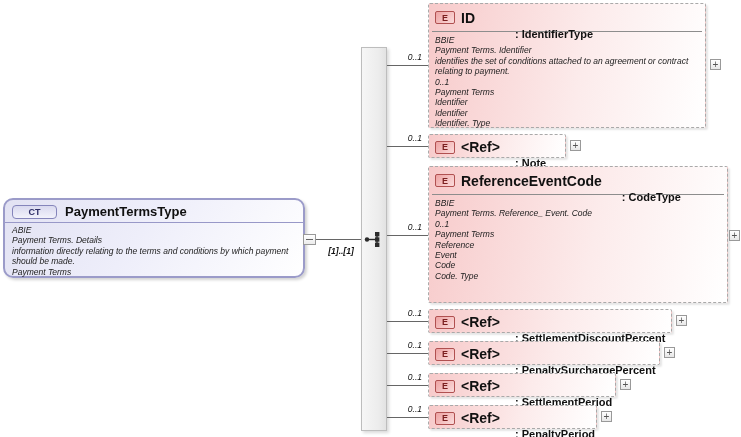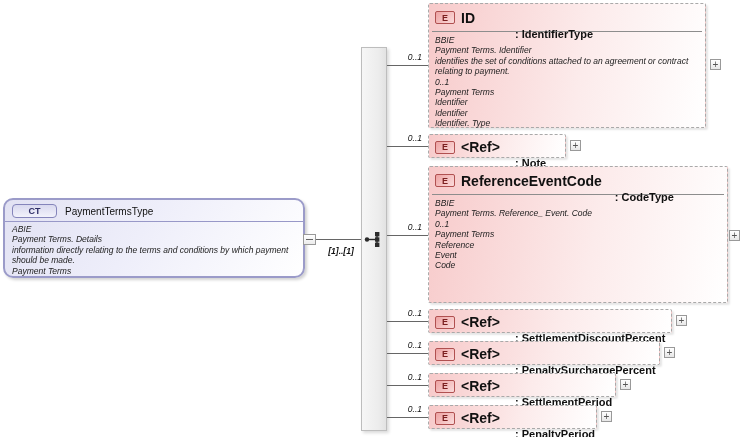--- a/index.html
+++ b/index.html
@@ -10,21 +10,21 @@
 
   
   .ct-box{position:absolute;left:3px;top:198px;width:302px;height:80px;
     border:2px solid #9b9bc9;border-radius:10px;
     background:linear-gradient(125deg,#e2e2f3 0%,#eeeefa 45%,#ffffff 100%);
     box-shadow:2px 2px 3px rgba(0,0,0,.18);}
   .ct-header{display:flex;align-items:center;gap:8px;padding:4px 7px 1px;}
   .ct-badge{width:45px;height:14px;border:1px solid #8585bb;border-radius:4px;
     background:linear-gradient(#d9d9ef,#f2f2fb);color:#2e2e66;font-size:9px;
     font-weight:bold;display:flex;align-items:center;justify-content:center;flex:0 0 auto;}
-  .ct-title{font-weight:normal;font-size:10px;color:#101010;white-space:nowrap;}
+  .ct-title{font-weight:bold;font-size:13px;color:#101010;white-space:nowrap;}
   .ct-sep{border-top:1px solid #9898c8;margin:2px 0 2px;}
   .annot{font-style:italic;font-size:8.5px;color:#222;line-height:10.4px;padding:0 7px;}
 
   
   .el-box{position:absolute;border:1px dashed #a9a9a9;border-radius:2px;
     background:linear-gradient(100deg,#f7caca 0%,#fcebeb 55%,#ffffff 100%);
     box-shadow:2px 2px 2px rgba(0,0,0,.10);}
   .el-header{display:flex;align-items:center;padding:0 6px;height:24px;white-space:nowrap;}
   .el-box.tall .el-header{height:27px;}
   .e-badge{width:20px;height:13px;border:1px solid #b05050;border-radius:2px;
@@ -132,32 +132,33 @@
       <span class="e-badge">E</span>
       <span class="el-name">&lt;Ref&gt;</span>
       <span class="el-type">: Note</span>
     </div>
   </div>
   <div class="plus-box" style="left:570px;top:140px;">+</div>
 
   <div class="el-box tall" style="left:428px;top:166px;width:300px;height:137px;">
     <div class="el-header">
       <span class="e-badge">E</span>
-      <span class="el-name" style="margin-right:13px;">ReferenceEventCode</span>
+      <span class="el-name" style="margin-right:20px;">ReferenceEventCode</span>
       <span class="el-type">: CodeType</span>
     </div>
     <div class="el-sep"></div>
     <div class="annot el-annot">
       <div>BBIE</div>
       <div>Payment Terms. Reference_ Event. Code</div>
       <div>0..1</div>
       <div>Payment Terms</div>
       <div>Reference</div>
       <div>Event</div>
       <div>Code</div>
+      <div>Code. Type</div>
     </div>
   </div>
   <div class="plus-box" style="left:729px;top:230px;">+</div>
 
   <div class="el-box" style="left:428px;top:309px;width:244px;height:24px;">
     <div class="el-header">
       <span class="e-badge">E</span>
       <span class="el-name">&lt;Ref&gt;</span>
       <span class="el-type">: SettlementDiscountPercent</span>
     </div>

